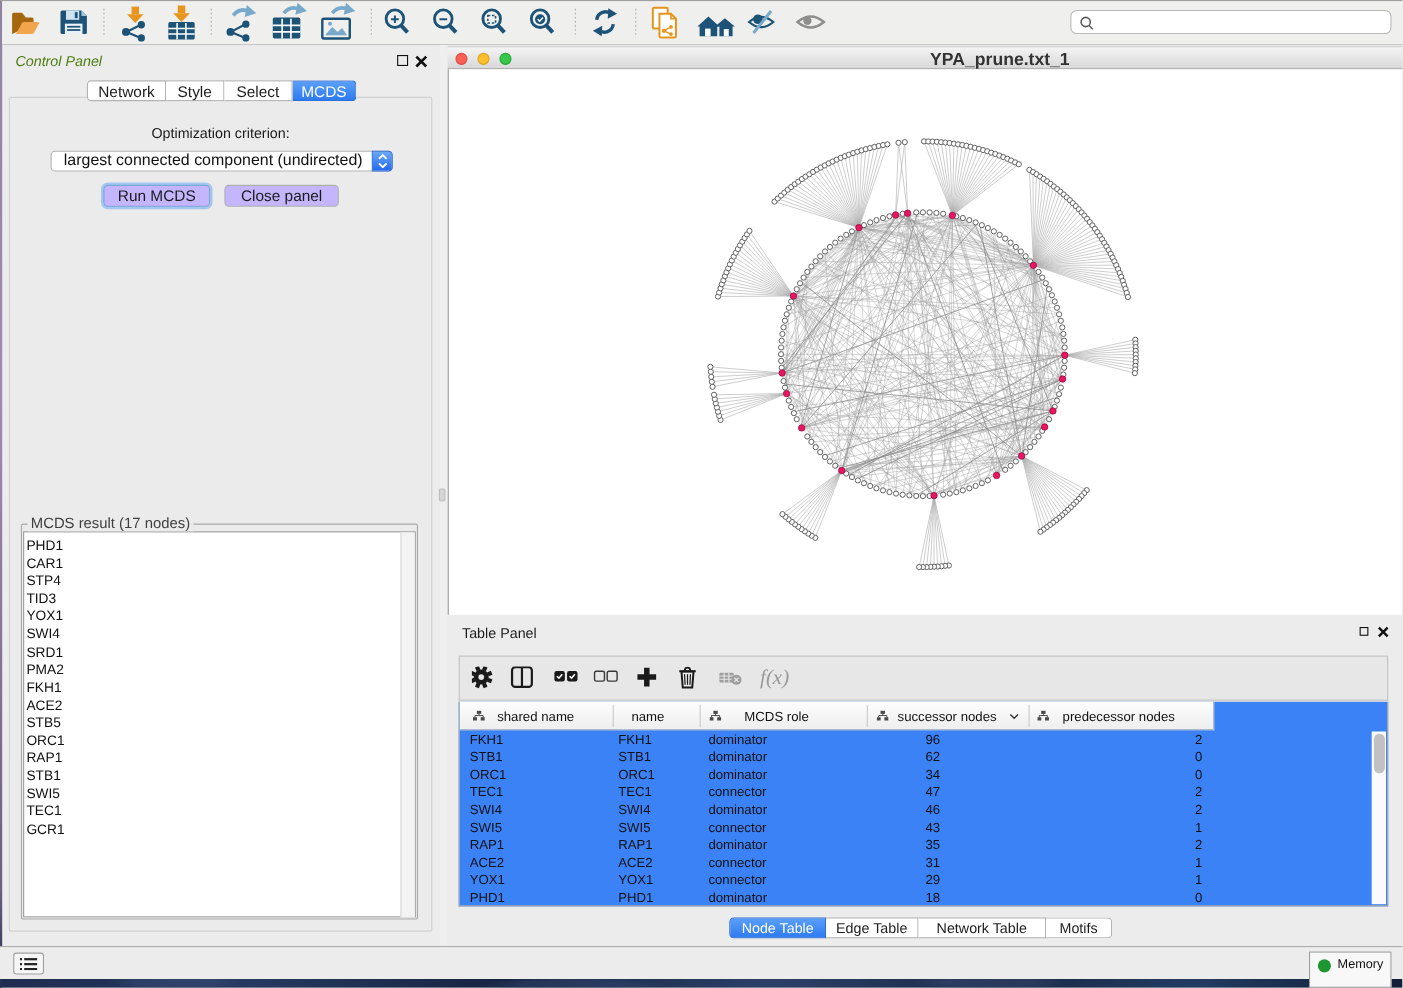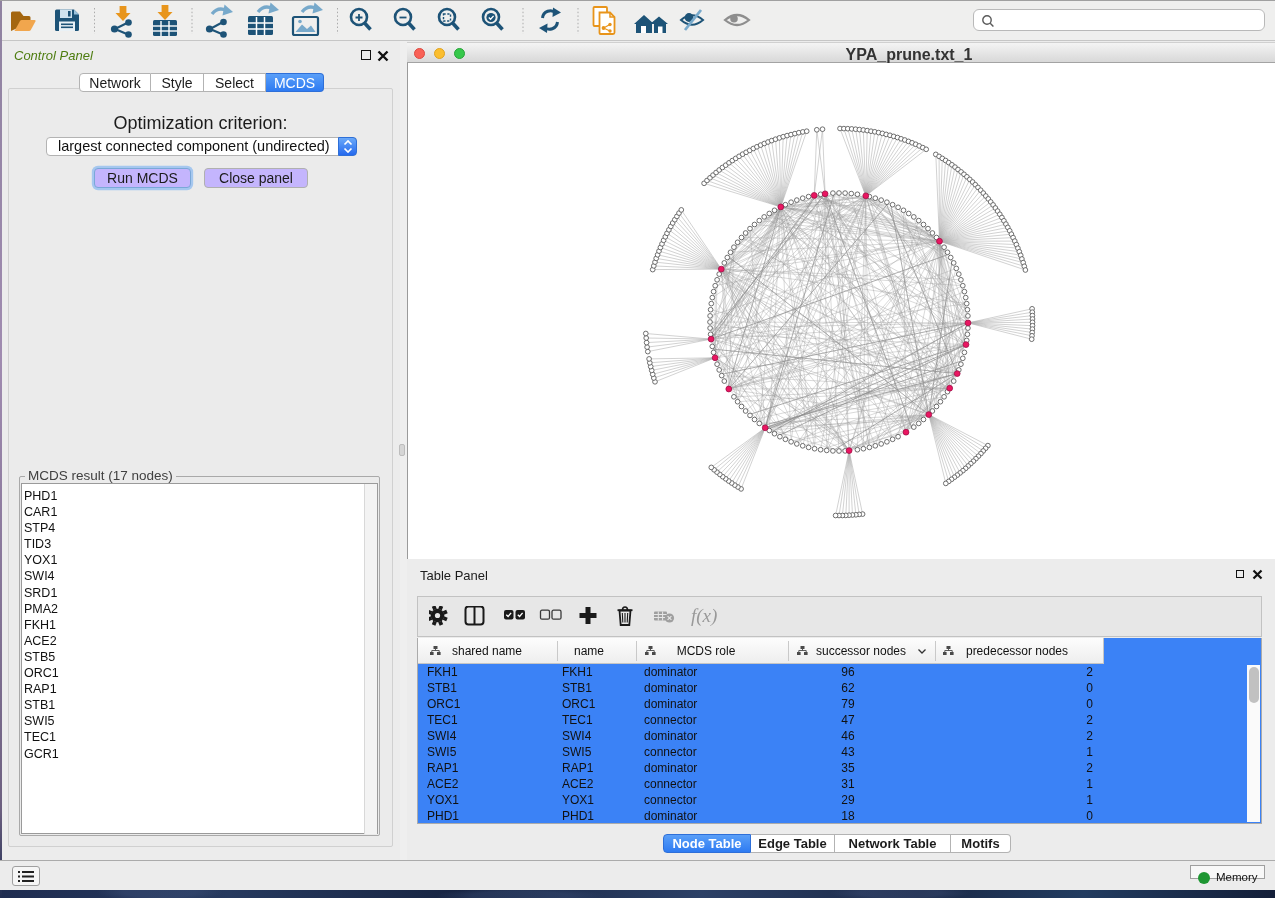--- a/index.html
+++ b/index.html
@@ -21,21 +21,21 @@
 #searchbox { left:973px; top:9px; width:292px; height:22px; background:#fff; border:1px solid #b9b9b9; border-radius:6px; }
 
 
 #ctltitle { left:14px; top:48px; font-size:13px; color:#4d7c0f;font-style:italic; }
 .wbtn { position:absolute; top:50px; width:10px; height:10px; border:1.6px solid #111; }
 #tabs { left:79px; top:73px; height:19px; }
 .tab { position:absolute; top:0; height:19px; background:#fff; border:1px solid #b3b3b3; color:#1c1c1c;
   font-size:14px; text-align:center; line-height:18px; }
 .tab.sel { background:linear-gradient(#5a9ff8,#2e7bf2); color:#fff; border-color:#2e6fd8; }
 #cpanel { left:8px; top:88px; width:385px; height:759px; background:#ebebeb; border:1px solid #d0d0d0; border-radius:2px; }
-#optlbl { left:0; top:113px; width:401px; text-align:center; font-size:18px; color:#1b1b1b; }
+#optlbl { left:0; top:113px; width:401px; text-align:center; font-size:13px; color:#1b1b1b; }
 #combo { left:46px; top:137px; width:311px; height:19px; background:#fff; border:1px solid #b3b3b3; border-radius:4px; font-size:14.5px; color:#111; line-height:17px; padding-left:11px; }
 #combobtn { left:338px; top:137px; width:19px; height:19px; border-radius:0 4px 4px 0; background:linear-gradient(#6aa9f9,#2569ee); border:1px solid #2e6fd8; }
 .btn { position:absolute; height:20px; background:#c4b5fd; border:1px solid #b0b0b0; border-radius:4px;
   font-size:14px; color:#1b1b1b; text-align:center; line-height:18px; }
 #runbtn { left:94px; top:168px; width:97px; box-shadow:0 0 0 2.2px #a5c7ef; border-color:#7aa8d8; }
 #closebtn { left:204px; top:168px; width:104px;text-align:center; }
 #fieldset { left:19px; top:476px; width:361px; height:360px; border:1px solid #a9a9a9; border-radius:2px; }
 #legend { left:25px; top:468px; background:#ebebeb; padding:0 3px; font-size:13.5px; color:#404040; z-index:3; }
 #listbox { left:21px; top:483px; width:357px; height:351px; background:#fff; border:1px solid #9a9a9a; }
 #listinner { position:absolute; left:0; top:4px; width:340px; }
@@ -62,27 +62,27 @@
 .hlab { position:absolute; top:6px; text-align:center; }
 .sorti { position:absolute; top:8px; }
 #tbody { position:absolute; left:0; top:26px; width:843px; font-size:12px; color:#111; }
 .tr { position:relative; height:16px; line-height:16px; }
 .tr div { position:absolute; top:0; }
 .c1 { left:9px; } .c2 { left:144px; } .c3 { left:226px; }
 .c4 { left:355px; width:150px; text-align:center; } .c5 { left:525px; width:150px; text-align:right; }
 #tscroll { position:absolute; right:1px; top:27px; width:13px; height:157px; background:#fafafa; }
 #tthumb { position:absolute; left:1.5px; top:2px; width:10px; height:36px; background:#c1c1c1; border-radius:5px; }
 #btabs { position:absolute; left:0; top:275px; width:868px; height:19px; }
-.btab { position:absolute; top:0; height:19px; background:#fff; border:1px solid #b3b3b3; font-size:13px; color:#1c1c1c; text-align:center; line-height:18px;font-weight:bold; }
+.btab { position:absolute; top:0; height:19px; background:#fff; border:1px solid #b3b3b3; font-size:13px; color:#1c1c1c; text-align:center; line-height:18px; }
 .btab.sel { background:linear-gradient(#5a9ff8,#2e7bf2); color:#fff; border-color:#2e6fd8; }
 
 
 #statusbar { left:0; top:860px; width:1275px; height:30px; background:#ececec; border-top:1px solid #ababab; }
 #stbtn { left:12px; top:866px; width:28px; height:20px; background:#f6f6f6; border:1px solid #9f9f9f; border-radius:3px; }
-#membtn { left:1190px; top:865px; width:75px; height:14px; background:#f8f8f8; border:1px solid #9f9f9f; font-size:11.5px; color:#111; }
+#membtn { left:1190px; top:865px; width:75px; height:33px; background:#f8f8f8; border:1px solid #9f9f9f; font-size:11.5px; color:#111; }
 #memdot { position:absolute; left:7px; top:6px; width:12px; height:12px; border-radius:50%; background:#1e9632; }
 #memtxt { position:absolute; left:25px; top:5px; }
 </style></head>
 <body>
 <div class="abs" id="desktop"></div>
 <div class="abs" id="leftedge"></div>
 <div class="abs" id="toolbar"></div>
 <div class="abs" id="topline"></div>
 <svg class="abs" style="left:0;top:0" width="1275" height="42" viewBox="0 0 1275 42">
   <line x1="94.5" y1="8" x2="94.5" y2="34" stroke="#ababab" stroke-width="1" stroke-dasharray="1.5,2.2"></line>
@@ -684,21 +684,21 @@
           <div class="c1">STB1</div>
           <div class="c2">STB1</div>
           <div class="c3">dominator</div>
           <div class="c4">62</div>
           <div class="c5">0</div>
         </div>
         <div class="tr">
           <div class="c1">ORC1</div>
           <div class="c2">ORC1</div>
           <div class="c3">dominator</div>
-          <div class="c4">79</div>
+          <div class="c4">34</div>
           <div class="c5">0</div>
         </div>
         <div class="tr">
           <div class="c1">TEC1</div>
           <div class="c2">TEC1</div>
           <div class="c3">connector</div>
           <div class="c4">47</div>
           <div class="c5">2</div>
         </div>
         <div class="tr">

